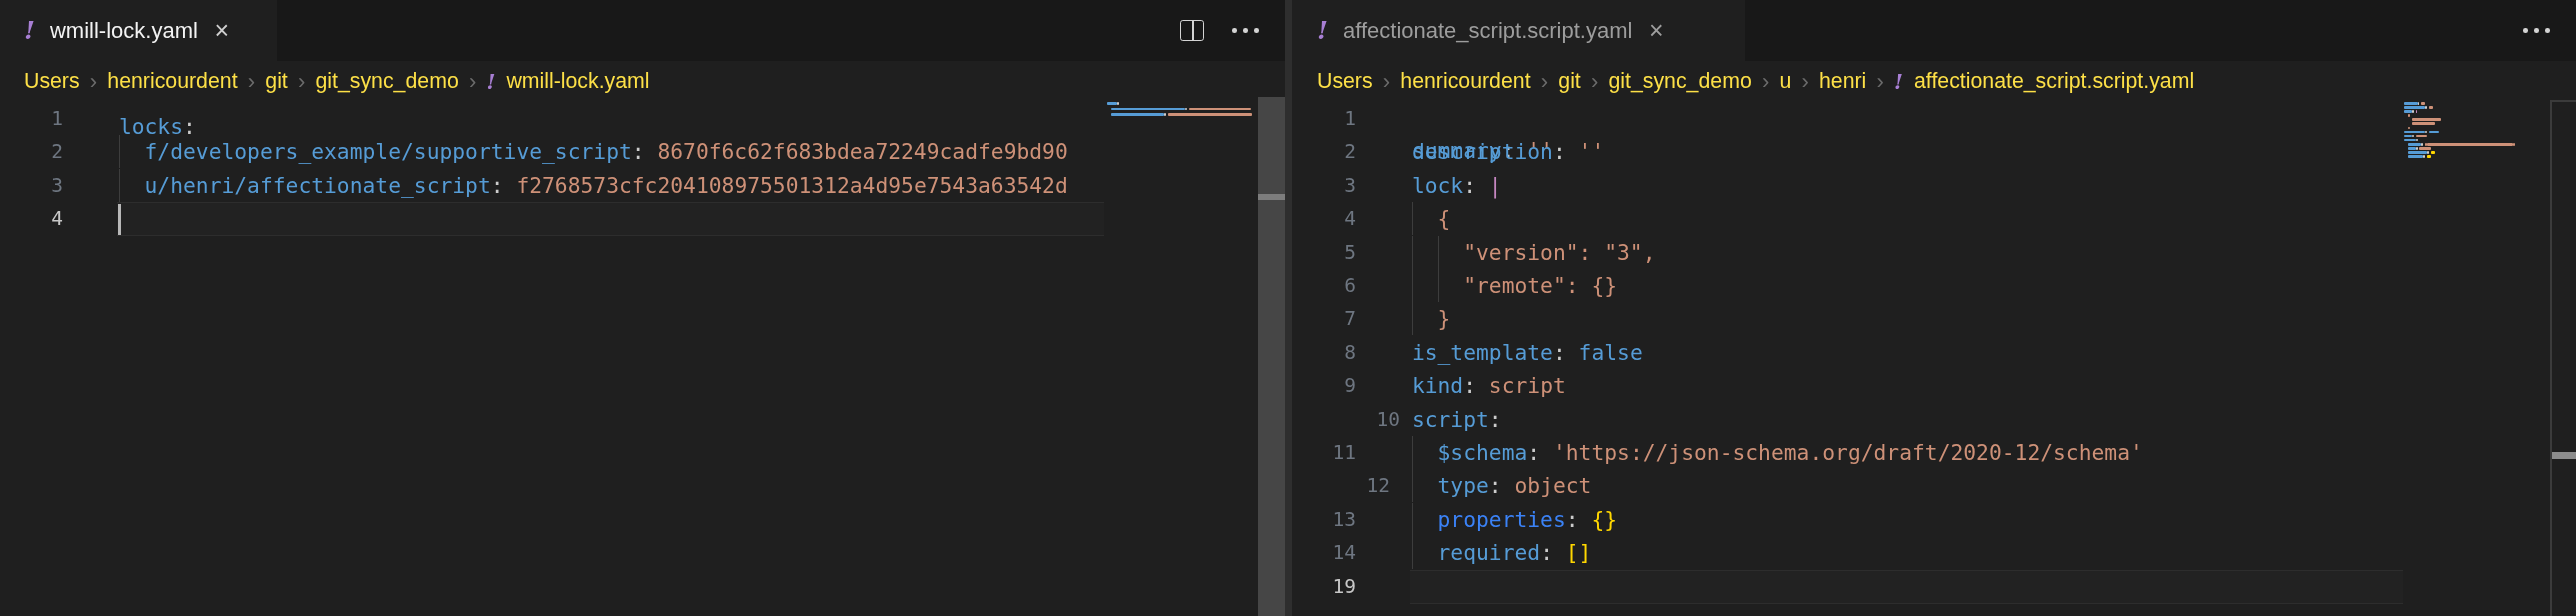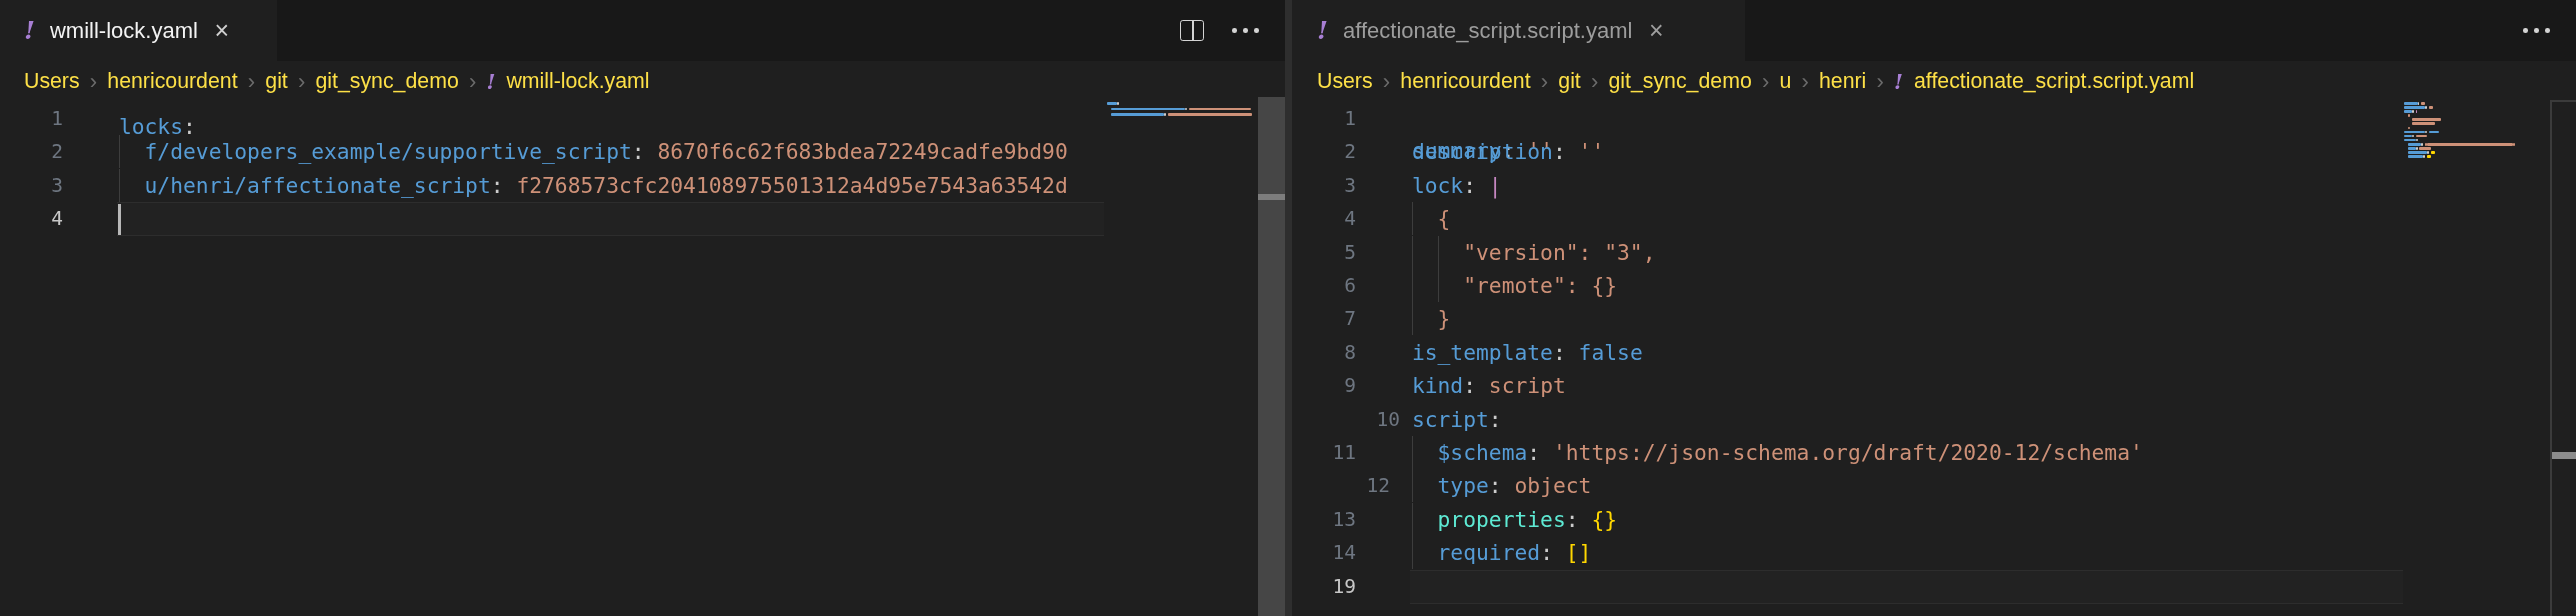--- a/index.html
+++ b/index.html
@@ -174,21 +174,21 @@
       <div class="line" style="top: 234px;"><span class="txt"><span style="color: rgb(86, 156, 214);">is_template</span><span style="color: rgb(204, 204, 204);">:</span><span style="color: inherit;"> </span><span style="color: rgb(86, 156, 214);">false</span></span></div>
       <span class="num" style="top: 267px;">9</span>
       <div class="line" style="top: 267px;"><span class="txt"><span style="color: rgb(86, 156, 214);">kind</span><span style="color: rgb(204, 204, 204);">:</span><span style="color: inherit;"> </span><span style="color: rgb(206, 145, 120);">script</span></span></div>
       <span class="num" style="top: 301px; padding-left: 44px;">10</span>
       <div class="line" style="top: 301px;"><span class="txt"><span style="color: rgb(86, 156, 214);">script</span><span style="color: rgb(204, 204, 204);">:</span></span></div>
       <span class="num" style="top: 334px;">11</span>
       <div class="line" style="top: 334px;"><span class="guide" style="left: 1.9px;"></span><span class="txt"><span style="color: inherit;">  </span><span style="color: rgb(86, 156, 214);">$schema</span><span style="color: rgb(204, 204, 204);">:</span><span style="color: inherit;"> </span><span style="color: rgb(206, 145, 120);">'</span><span class="tok-link" style="color: rgb(206, 145, 120);">https://json-schema.org/draft/2020-12/schema</span><span style="color: rgb(206, 145, 120);">'</span></span></div>
       <span class="num" style="top: 367px; padding-left: 34px;">12</span>
       <div class="line" style="top: 367px;"><span class="guide" style="left: 1.9px;"></span><span class="txt"><span style="color: inherit;">  </span><span style="color: rgb(86, 156, 214);">type</span><span style="color: rgb(204, 204, 204);">:</span><span style="color: inherit;"> </span><span style="color: rgb(206, 145, 120);">object</span></span></div>
       <span class="num" style="top: 401px;">13</span>
-      <div class="line" style="top: 401px;"><span class="guide" style="left: 1.9px;"></span><span class="txt"><span style="color: inherit;">  </span><span style="color: #5eead4;">properties</span><span style="color: rgb(204, 204, 204);">:</span><span style="color: inherit;"> </span><span style="color: rgb(255, 215, 0);">{}</span></span></div>
+      <div class="line" style="top: 401px;"><span class="guide" style="left: 1.9px;"></span><span class="txt"><span style="color: inherit;">  </span><span style="color: #3b82f6;">properties</span><span style="color: rgb(204, 204, 204);">:</span><span style="color: inherit;"> </span><span style="color: rgb(255, 215, 0);">{}</span></span></div>
       <span class="num" style="top: 434px;">14</span>
       <div class="line" style="top: 434px;"><span class="guide" style="left: 1.9px;"></span><span class="txt"><span style="color: inherit;">  </span><span style="color: rgb(86, 156, 214);">required</span><span style="color: rgb(204, 204, 204);">:</span><span style="color: inherit;"> </span><span style="color: rgb(255, 215, 0);">[]</span></span></div>
       <span class="num current" style="top: 468px;">19</span>
       <div class="line current" style="top: 468px;"><span class="txt"></span></div>
       <div class="minimap">
         <div class="mini-line"><span class="mini-tok" style="width: 13.6px; background: rgb(86, 156, 214);"></span><span class="mini-tok" style="width: 1.9px; background: rgb(204, 204, 204);"></span><span class="mini-tok" style="width: 1.9px; background: transparent;"></span><span class="mini-tok" style="width: 3.9px; background: rgb(206, 145, 120);"></span></div>
         <div class="mini-line"><span class="mini-tok" style="width: 21.4px; background: rgb(86, 156, 214);"></span><span class="mini-tok" style="width: 1.9px; background: rgb(204, 204, 204);"></span><span class="mini-tok" style="width: 1.9px; background: transparent;"></span><span class="mini-tok" style="width: 3.9px; background: rgb(206, 145, 120);"></span></div>
         <div class="mini-line"><span class="mini-tok" style="width: 7.8px; background: rgb(86, 156, 214);"></span><span class="mini-tok" style="width: 1.9px; background: rgb(204, 204, 204);"></span><span class="mini-tok" style="width: 1.9px; background: transparent;"></span><span class="mini-tok" style="width: 1.9px; background: rgb(197, 134, 192);"></span></div>
         <div class="mini-line"><span class="mini-tok" style="width: 3.9px; background: transparent;"></span><span class="mini-tok" style="width: 1.9px; background: rgb(206, 145, 120);"></span></div>
         <div class="mini-line"><span class="mini-tok" style="width: 7.8px; background: transparent;"></span><span class="mini-tok" style="width: 29px; background: rgb(206, 145, 120);"></span></div>

